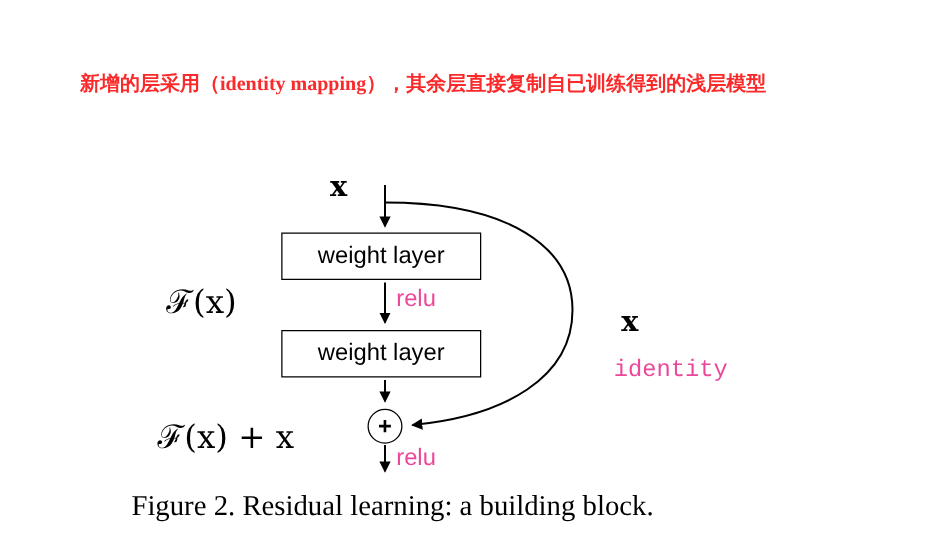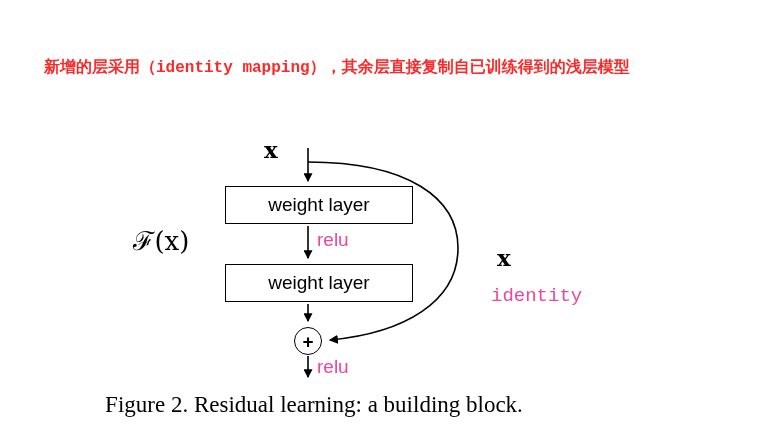--- a/index.html
+++ b/index.html
@@ -12,43 +12,44 @@
     width: 758px;
     height: 436px;
     background: #ffffff;
     overflow: hidden;
     font-family: "Liberation Sans", sans-serif;
   }
   .red-note {
     position: absolute;
     color: #fb2a2a;
     font-weight: bold;
-    font-family: Liberation Mono, monospace;
+    font-family: Liberation Serif, serif;
     white-space: nowrap;
+    margin-left: 20px;
   }
   .note-top {
     left: 44px;
     top: 57px;
     font-size: 16px;
   }
   .note-right {
     left: 448px;
     top: 112px;
     font-size: 15px;
     line-height: 20px;
   }
   .svg-layer {
     position: absolute;
     left: 0;
     top: 0;
   }
   .wl-box {
     position: absolute;
     left: 225px;
-    width: 188px;
+    width: 160px;
     height: 38px;
     box-sizing: border-box;
     border: 1.6px solid #000000;
     background: #ffffff;
     display: flex;
     align-items: center;
     justify-content: center;
     font-size: 19px;
     color: #000000;
     font-family: "Liberation Sans", sans-serif;
@@ -175,18 +176,19 @@
   </div>
 
   <div class="math-label lbl-skip-x">x</div>
 
   <div class="plain-label lbl-identity">identity</div>
 
   <div class="plus-circle">
     <span>+</span>
   </div>
 
+  <div class="math-label lbl-output">ℱ(x) + x</div>
 
   <div class="plain-label lbl-relu-bottom">relu</div>
 
   <div class="caption">Figure 2. Residual learning: a building block.</div>
 
 </div>
 
 </body></html>

